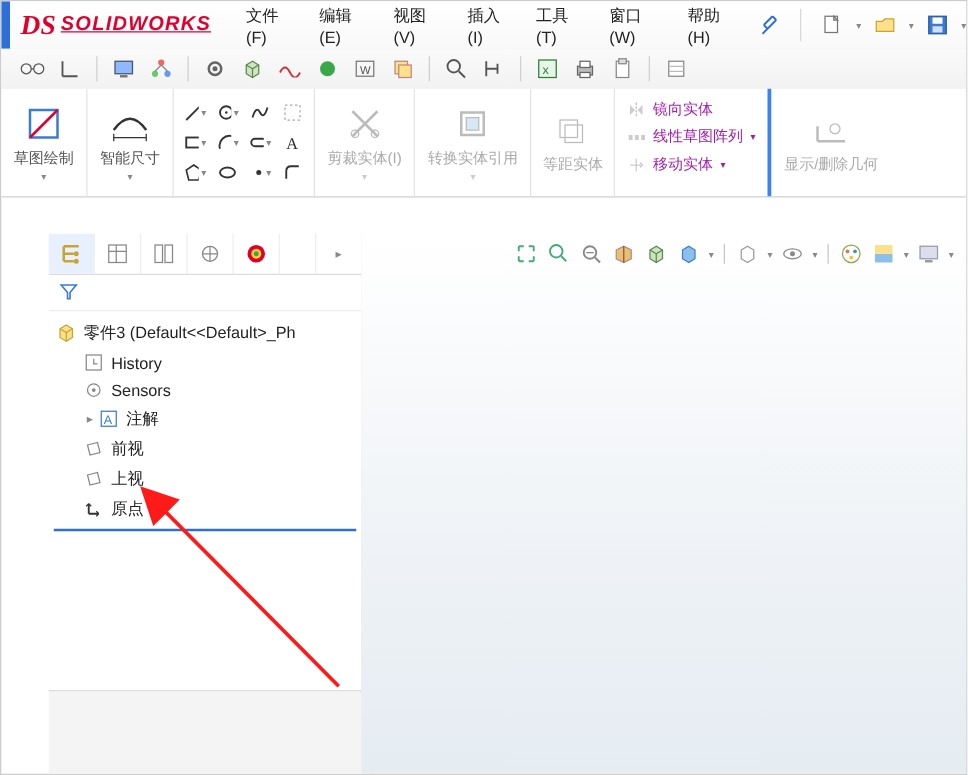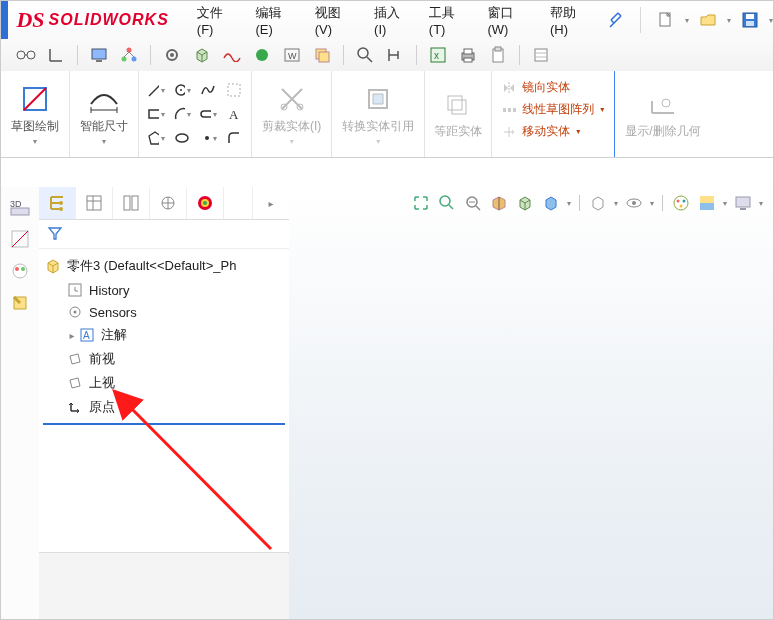--- a/index.html
+++ b/index.html
@@ -3,21 +3,21 @@
 <meta charset="utf-8">
 <style>
   html, body { margin: 0; padding: 0; font-family: "Microsoft YaHei", "SimSun", Arial, sans-serif; font-size: 13px; color: #222; background: #fff; }
   #screen { width: 774px; height: 620px; position: relative; overflow: hidden; border: 1px solid #ccc; box-sizing: border-box; }
 
   
   .menubar { position: absolute; left: 0; top: 0; right: 0; height: 38px; background: linear-gradient(#ffffff,#f9f9f9); border-bottom: 1px solid #e5e5e5; display: flex; align-items: center; }
   .bluecap { width: 8px; height: 38px; background: #2d6fd6; }
   .logo { display: flex; align-items: center; margin-left: 8px; }
   .logo-ds { font: italic bold 22px Georgia,serif; color: #e1002d; margin-right: 4px; }
-  .logo-txt { font: bold italic 16px Arial,sans-serif; color: #e1002d; letter-spacing: 1px; }
+  .logo-txt { font: bold italic 16px Arial,sans-serif; color: #e1002d; letter-spacing: 1px; text-decoration: underline; }
   .menus { display: flex; margin-left: 18px; }
   .menu-item { padding: 8px 10px; font-size: 13px; cursor: default; }
   .sep { width: 1px; height: 26px; background: #d8d8d8; margin: 0 6px; }
   .qat { display: flex; align-items: center; gap: 10px; margin-left: 8px; }
   .qat svg { display:block; }
   .pin { width: 16px; height: 16px; }
 
   
   .toolrow { position: absolute; left: 0; top: 38px; right: 0; height: 32px; border-bottom: 1px solid #e0e0e0; background: linear-gradient(#fafafa,#f2f2f2); display: flex; align-items: center; padding-left: 14px; gap: 8px; }
   .tool-slot { width: 22px; height: 22px; display: flex; align-items: center; justify-content: center; }
@@ -26,21 +26,21 @@
   
   .ribbon { position: absolute; left: 0; top: 70px; right: 0; height: 86px; background: #fff; border-bottom: 1px solid #d0d0d0; display: flex; }
   .rib-group { border-right: 1px solid #e4e4e4; padding: 6px 10px; display: flex; flex-direction: column; align-items: center; justify-content: center; gap: 2px; font-size: 12px; color:#555;}
   .rib-group.disabled { color:#aaa; }
   .rib-big-icon { width: 34px; height: 34px; display:flex; align-items:center; justify-content:center; }
   .rib-label { font-size: 12px; white-space: nowrap; }
   .rib-tools { display:flex; flex-direction:column; gap:6px; padding:10px 8px; border-right:1px solid #e4e4e4;}
   .rib-tools-row { display:flex; gap:8px; align-items:center; }
   .mini-ico { width:18px; height:18px; display:flex; align-items:center; justify-content:center; }
   .dd::after { content:"▾"; font-size:8px; color:#888; margin-left:2px;}
-  .rib-text-col { display:flex; flex-direction:column; gap:5px; padding:8px 10px; border-right:1px solid #3b82f6; font-size:12px; color:#c2410c;}
+  .rib-text-col { display:flex; flex-direction:column; gap:5px; padding:8px 10px; border-right:3px solid #3b82f6; font-size:12px; color:#a21caf;}
   .rib-text-col .line { display:flex; align-items:center; gap:6px; white-space:nowrap;}
   .thin-ico { width:14px; height:14px; }
 
   
   .tabstrip { position: absolute; left: 0; top: 156px; right: 0; height: 28px; background: #f7f7f7; display:flex; border-bottom: 2px solid #2d6fd6; }
   .tab { padding: 5px 14px; font-size: 13px; border-right:1px solid #e2e2e2; cursor:default; }
   .tab.active { background:#fff; border-top:1px solid #ccc; border-left:1px solid #ccc; border-right:1px solid #ccc; margin-bottom:-2px; border-bottom:2px solid #fff; }
 
   
   .leftcol { position:absolute; left:0; top:186px; width:38px; bottom:0; background:#fcfcfc; border-right:1px solid #e3e3e3; display:flex; flex-direction:column; align-items:center; gap:8px; padding-top:8px; }
@@ -377,47 +377,20 @@
         <svg width="30" height="26">
             <path d="M4 20 L26 20 M4 20 L4 8" stroke="#bbb" stroke-width="2"></path>
             <circle cx="18" cy="10" r="4" fill="none" stroke="#bbb"></circle>
           </svg>
       </div>
       <div class="rib-label" style="line-height:1.1">显示/删除几何</div>
     </div>
   </div>
 
 
-  <div class="leftcol">
-    <div class="lc">
-        <svg width="22" height="20">
-          <text x="1" y="10" font-size="9" fill="#556">3D</text>
-          <rect x="2" y="11" width="18" height="7" fill="#dde" stroke="#99a"></rect>
-        </svg>
-      </div>
-    <div class="lc">
-        <svg width="20" height="20">
-          <rect x="2" y="2" width="16" height="16" fill="none" stroke="#bbb"></rect>
-          <path d="M2 18 L18 2" stroke="#e1002d"></path>
-        </svg>
-      </div>
-    <div class="lc">
-        <svg width="20" height="20">
-          <circle cx="10" cy="10" r="7" fill="#fff" stroke="#bbb"></circle>
-          <circle cx="7" cy="8" r="2" fill="#e66"></circle>
-          <circle cx="13" cy="8" r="2" fill="#6c6"></circle>
-        </svg>
-      </div>
-    <div class="lc">
-        <svg width="20" height="20">
-          <path d="M4 4 L16 4 L16 16 L4 16 Z" fill="#ffe08a" stroke="#c7a533"></path>
-          <path d="M4 4 L10 10" stroke="#c7a533" stroke-width="3"></path>
-        </svg>
-      </div>
-  </div>
 
   <div class="panel">
     <div class="panel-tabs">
       <div class="pt active">
           <svg width="18" height="18">
             <path d="M3 3 L15 3 M3 3 L3 15 M3 9 L11 9 M3 15 L11 15" stroke="#c7a533" stroke-width="2"></path>
             <circle cx="13" cy="9" r="2" fill="#c7a533"></circle>
             <circle cx="13" cy="15" r="2" fill="#c7a533"></circle>
           </svg>
         </div>

